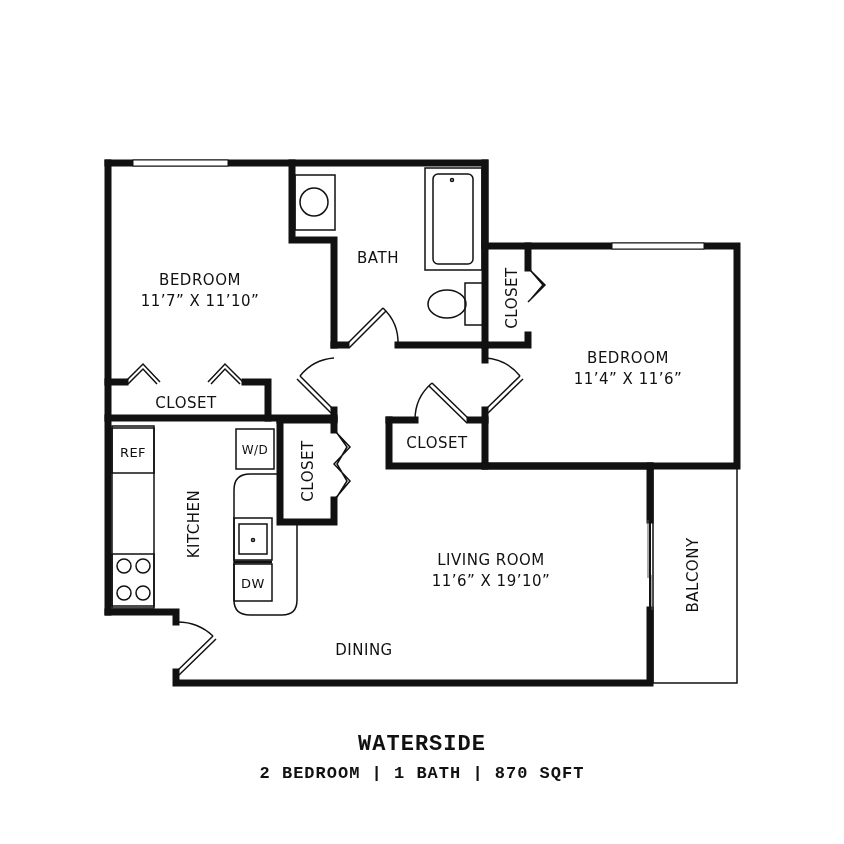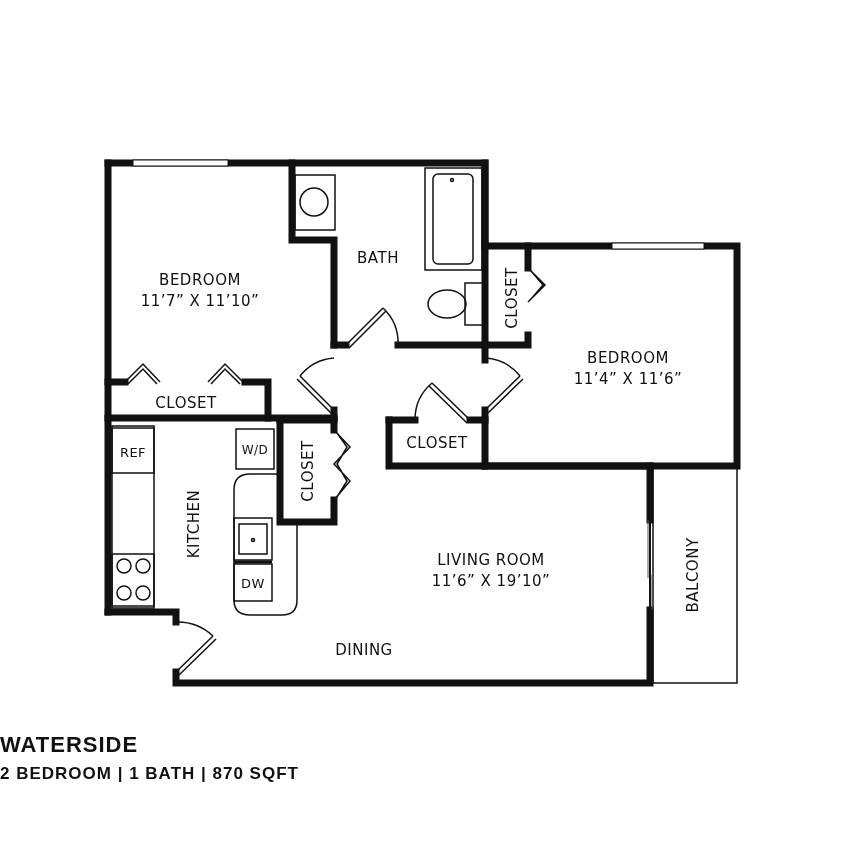--- a/index.html
+++ b/index.html
@@ -1,19 +1,19 @@
 <!DOCTYPE html>
 <html><head>
 <meta charset="utf-8">
 <style>
   html, body { margin:0; padding:0; background:#ffffff; }
   body { width:844px; height:844px; position:relative; overflow:hidden; font-family:"Liberation Sans", sans-serif; }
   #plan { position:absolute; left:0; top:0; }
   .lbl { font-family:"DejaVu Sans", sans-serif; font-size:15px; fill:#111; letter-spacing:0.5px; }
-  .caption { position:absolute; left:0; width:844px; text-align:left; font-family:Liberation Sans, sans-serif; font-weight:bold; color:#111; }
+  .caption { position:absolute; left:0; width:844px; text-align:center; font-family:Liberation Mono, monospace; font-weight:bold; color:#111; }
   .cap1 { top:732px; font-size:22px; letter-spacing:1px; }
   .cap2 { top:764px; font-size:17px; letter-spacing:1px; }
 </style>
 </head>
 <body>
 
 <svg id="plan" width="844" height="844" viewBox="0 0 844 844" xmlns="http://www.w3.org/2000/svg">
   <g fill="none" stroke="#111" stroke-width="7" stroke-linecap="square">
 
     <path d="M108 163 L485 163 L485 246"></path>

